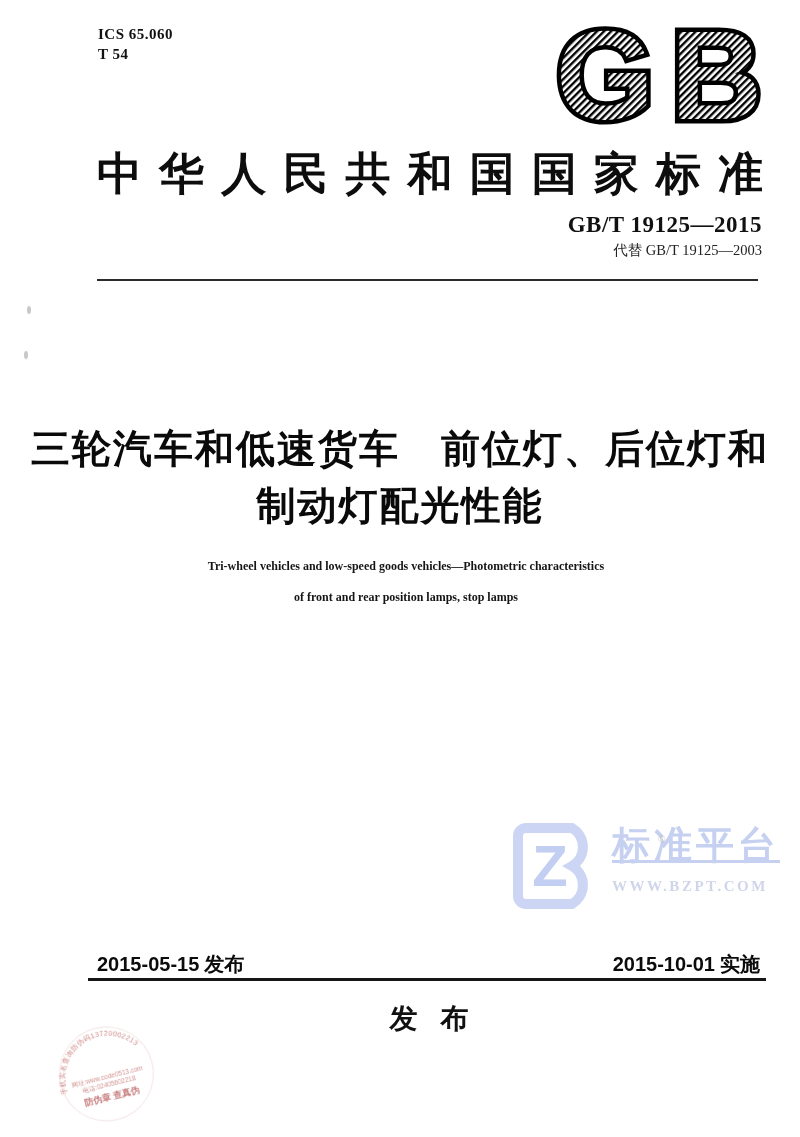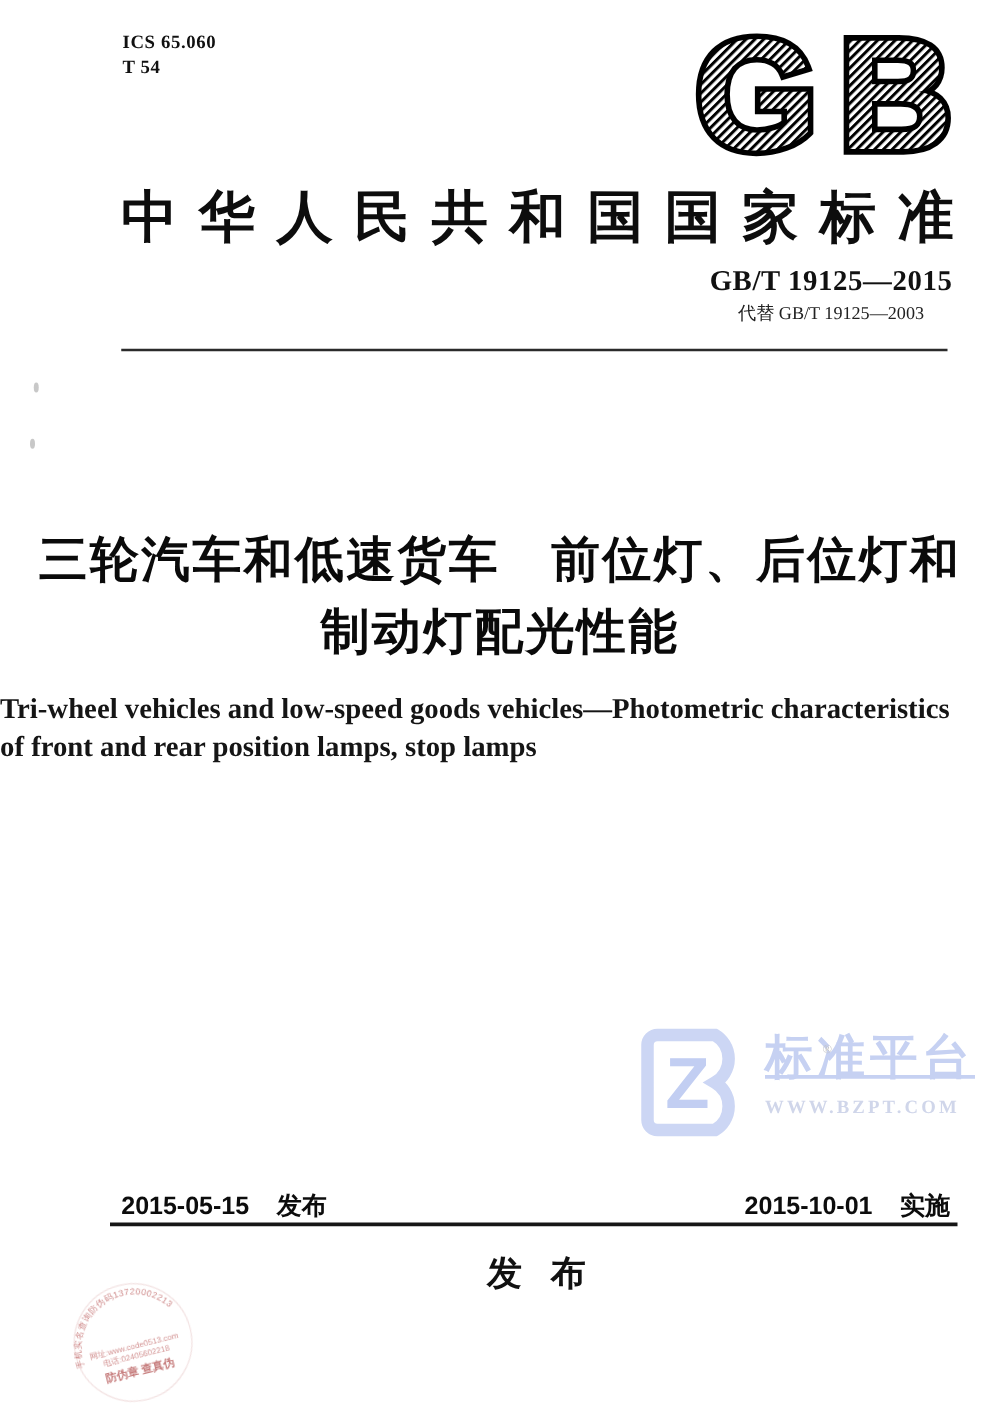--- a/index.html
+++ b/index.html
@@ -12,44 +12,44 @@
   .ics-block{position:absolute;left:98px;top:24px;font-weight:bold;font-size:15px;line-height:20px;letter-spacing:.5px;}
   
   .gb-logo{position:absolute;left:550px;top:20px;}
   
   .header-title{
     position:absolute;left:97px;top:144px;width:666px;
     font-size:45px;font-weight:bold;color:#0d0d0d;
     text-align:justify;text-align-last:justify;
   }
   
-  .std-block{position:absolute;right:38px;top:212px;text-align:center;}
+  .std-block{position:absolute;right:38px;top:212px;text-align:right;}
   .std-num{font-size:23px;font-weight:bold;letter-spacing:.5px;}
   .std-rep{font-size:14.5px;margin-top:3px;color:#222;}
   .rule-top{position:absolute;left:97px;right:42px;top:279px;height:2px;background:#2b2b2b;}
   
   .cn-title{
     position:absolute;left:0;right:0;top:420px;text-align:center;
     font-family:"Liberation Sans","DejaVu Sans",sans-serif;
     font-weight:bold;font-size:39px;line-height:57px;color:#0a0a0a;letter-spacing:2px;
   }
   
-  .en-title{position:absolute;left:0;right:0;top:551px;text-align:left;font-weight:bold;font-size:23px;line-height:31px;color:#151515;}
+  .en-title{position:absolute;left:12px;right:0;top:551px;text-align:center;font-weight:bold;font-size:12px;line-height:31px;color:#151515;}
   
   .watermark{position:absolute;left:512px;top:820px;display:flex;align-items:flex-start;gap:10px;}
   .wm-badge{flex:0 0 auto;}
   .wm-text{display:flex;flex-direction:column;}
   .wm-name{font-size:38px;letter-spacing:4px;color:#c6d1f2;font-weight:bold;text-decoration:underline;}
   .wm-url{margin-top:7px;font-size:15px;letter-spacing:2.5px;color:#d0d6ea;font-weight:bold;}
   .wm-mark{position:absolute;left:146px;top:14px;font-size:10px;color:#c0c0c0;}
   
   .date-issue,.date-impl{position:absolute;top:951px;font-family:"Liberation Sans","DejaVu Sans",sans-serif;font-weight:bold;font-size:20px;color:#0c0c0c;}
   .date-issue{left:97px;}
   .date-impl{right:40px;text-align:right;}
-  .date-label{margin-left:22px;text-align:center;}
+  .date-label{margin-left:5px;text-align:center;}
   .rule-bottom{position:absolute;left:88px;right:34px;top:978px;height:3px;background:#161616;}
   
   .footer-issuers{position:absolute;left:0;right:0;top:1000px;display:flex;justify-content:center;align-items:center;gap:16px;transform:translateX(33px);}
   .issuer-col{width:414px;font-weight:bold;color:#0d0d0d;}
   .issuer-l1{font-size:21.5px;line-height:25px;white-space:nowrap;text-align:justify;text-align-last:justify;}
   .issuer-l2{font-size:21.5px;line-height:26px;white-space:nowrap;text-align:justify;text-align-last:justify;}
   .publish-label{font-size:28px;font-weight:bold;letter-spacing:8px;white-space:nowrap;}
   
   .stamp{position:absolute;left:50px;top:1016px;width:112px;height:112px;transform:rotate(-14deg);opacity:.8;filter:blur(.3px);}
   

